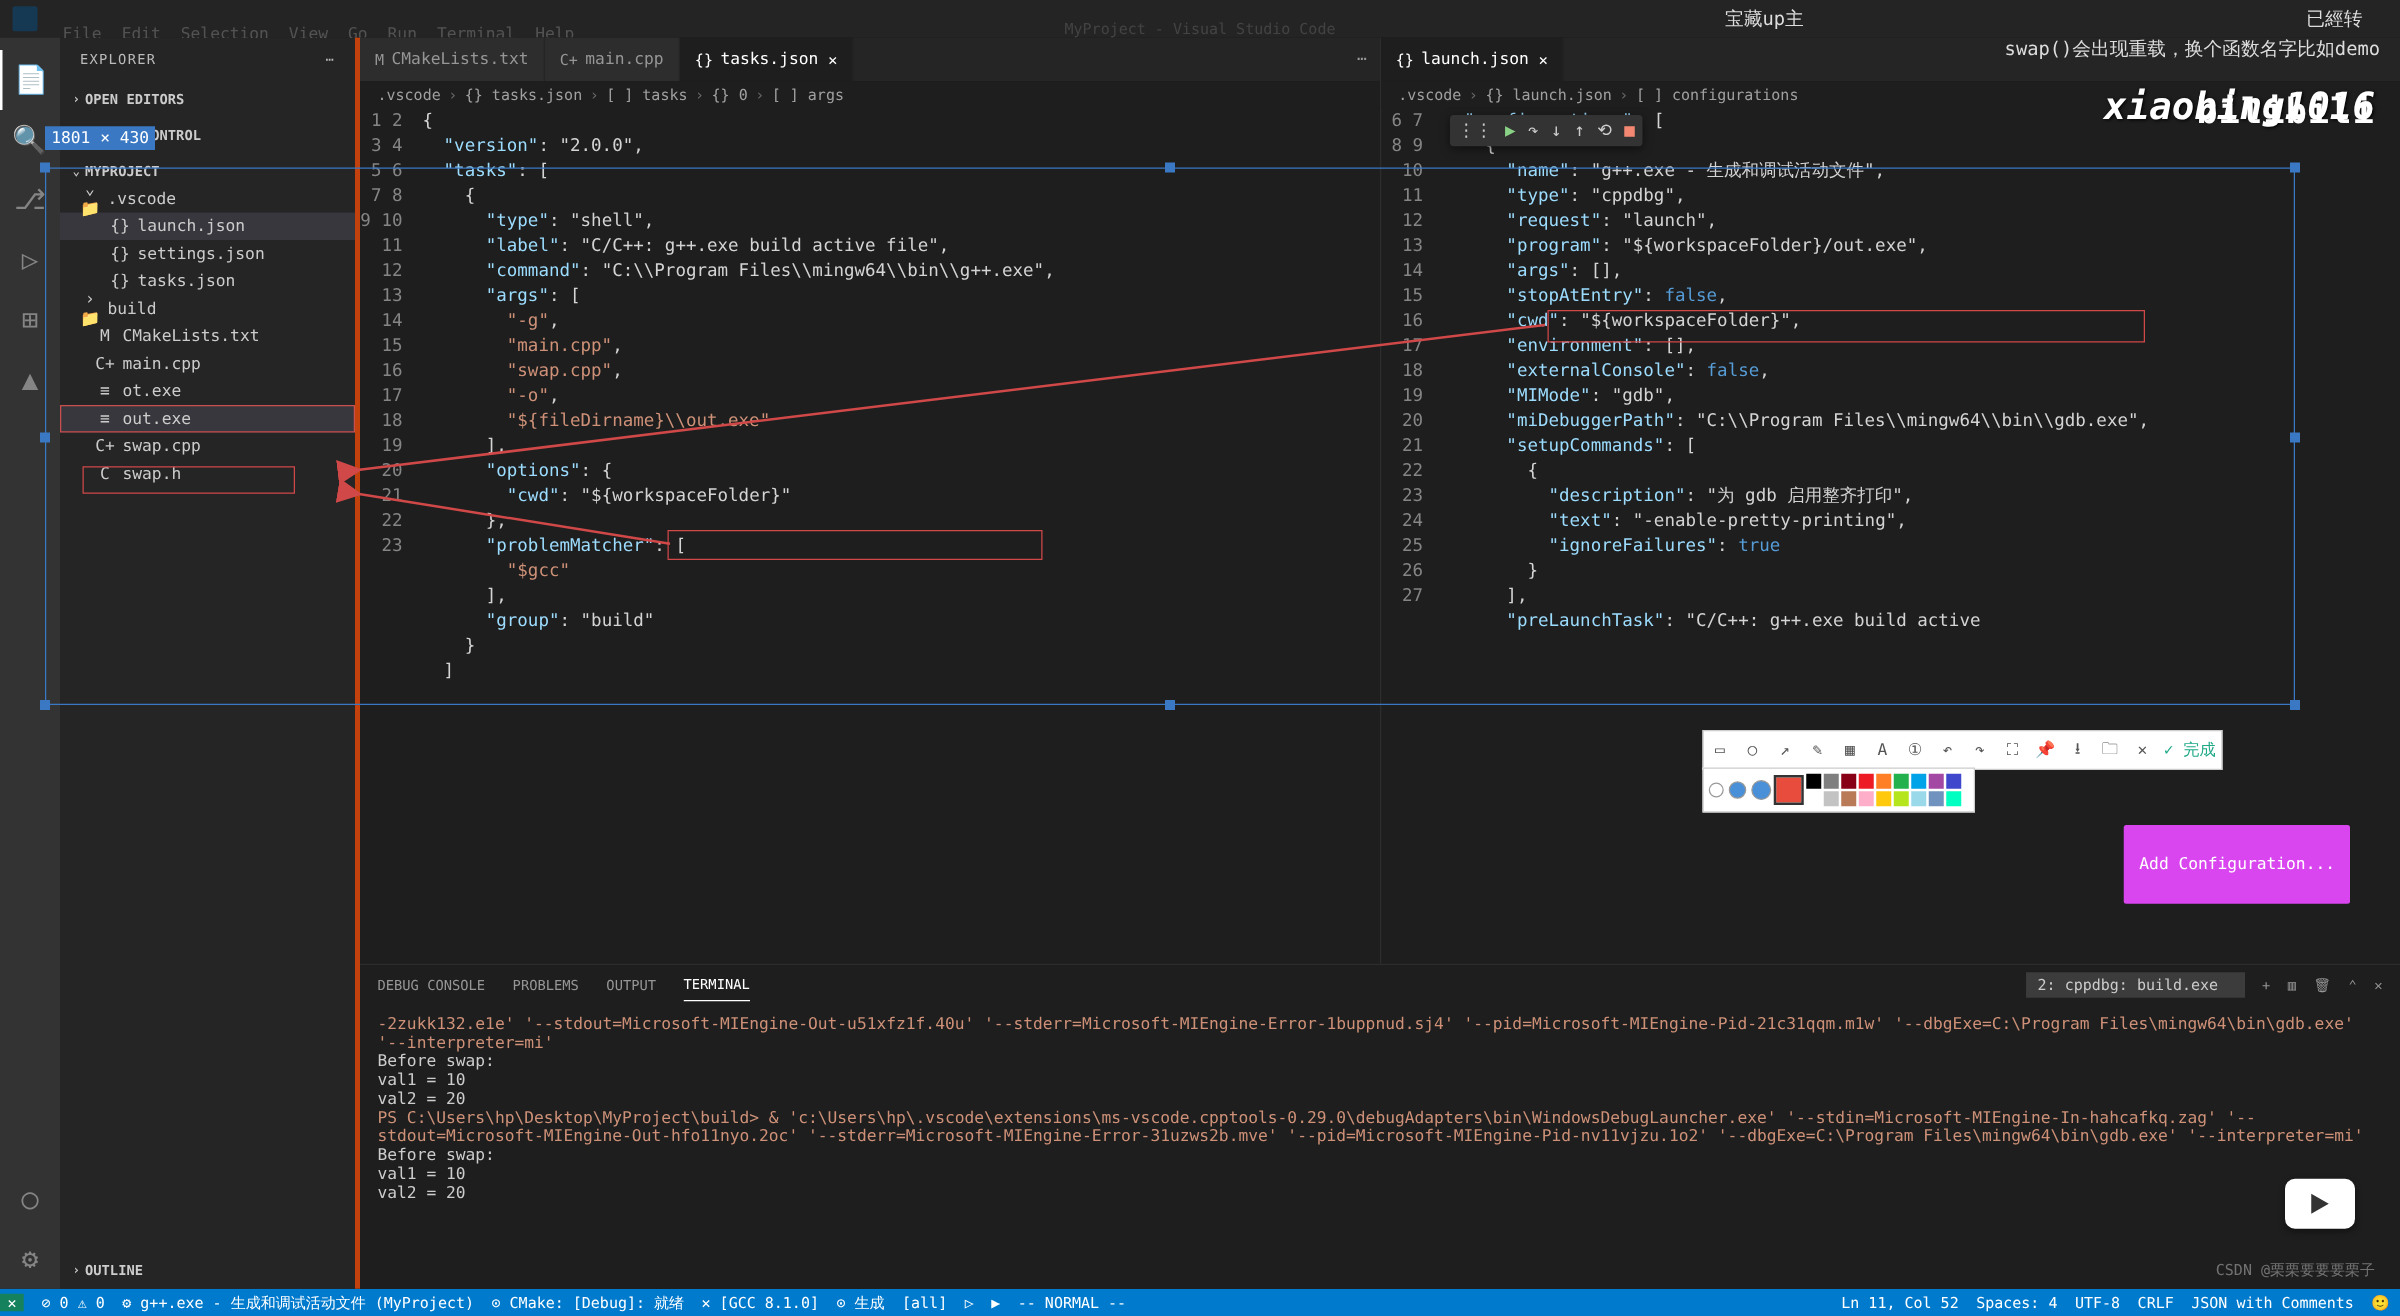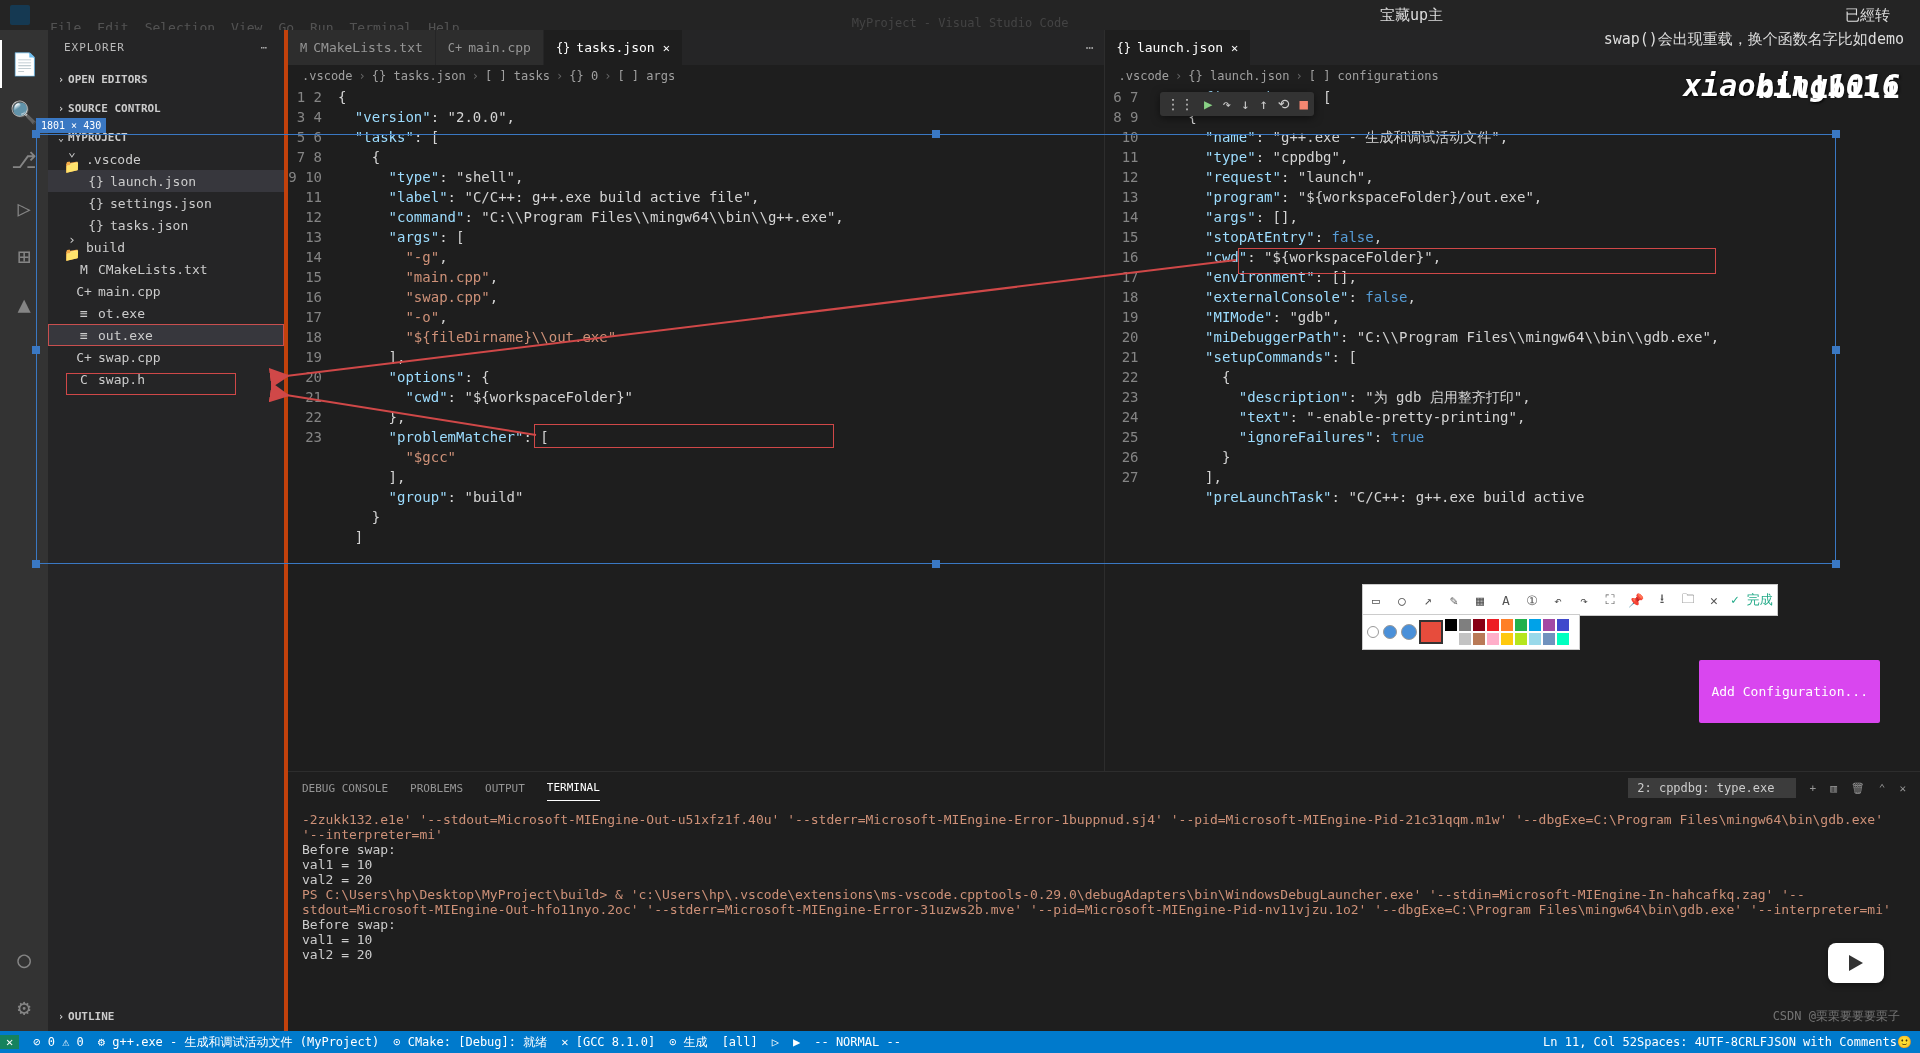--- a/index.html
+++ b/index.html
@@ -53,25 +53,25 @@
 .panel { height:260px; background:#1e1e1e; border-top:1px solid #2d2d2d; display:flex; flex-direction:column; }
 .panel-tabs { height:32px; display:flex; align-items:center; padding:0 14px; font-size:11px; gap:22px; color:#969696; }
 .panel-tabs .pt.active { color:#fff; border-bottom:1px solid #fff; }
 .panel-tabs .pt { cursor:pointer; padding:6px 0; }
 .panel-tabs .pactions { margin-left:auto; display:flex; gap:14px; align-items:center; }
 .terminal-select { background:#3c3c3c; border:1px solid #3c3c3c; color:#ccc; padding:2px 20px 2px 8px; font-size:12px; }
 .terminal { flex:1; padding:8px 14px; font-family:Consolas,monospace; font-size:13px; color:#cccccc; overflow:hidden; }
 .terminal .orange { color:#ce9178; }
 .statusbar { height:22px; background:#007acc; display:flex; align-items:center; font-size:12px; color:#fff; padding:0 8px; gap:14px; }
 .statusbar .sb-item { cursor:pointer; }
-.statusbar .sb-right { margin-left:auto; display:flex; }
+.statusbar .sb-right { margin-left:auto; display:flex; gap:14px; }
 .red-box { position:absolute; border:1px solid #d04848; pointer-events:none; z-index:40; }
 .sel-box { position:absolute; border:1px solid #3a78c3; pointer-events:none; z-index:30; }
 .sel-corner { position:absolute; width:8px; height:8px; background:#3a78c3; z-index:31; }
-.dim-label { position:absolute; left:36px; top:118px; background:#3a78c3; color:#fff; font-size:10px; padding:2px 5px; z-index:45; }
+.dim-label { position:absolute; left:36px; top:101px; background:#3a78c3; color:#fff; font-size:13px; padding:2px 5px; z-index:45; }
 .arrow-svg { position:absolute; z-index:35; pointer-events:none; }
 .debug-toolbar { position:absolute; top:92px; left:1160px; background:#333; border-radius:3px; box-shadow:0 2px 8px rgba(0,0,0,0.5); display:flex; padding:4px 6px; gap:10px; z-index:40; align-items:center; }
 .debug-toolbar .dbtn { color:#ccc; cursor:pointer; font-size:14px; }
 .debug-toolbar .dbtn.play { color:#89d185; }
 .debug-toolbar .dbtn.stop { color:#f48771; }
 .snip-toolbar { position:absolute; top:584px; left:1362px; background:#fff; border:1px solid #ccc; display:flex; align-items:center; padding:4px; gap:8px; z-index:60; color:#555; font-size:13px; }
 .snip-toolbar .stool { cursor:pointer; width:18px; text-align:center; }
 .snip-toolbar .done { color:#2a8; display:flex; align-items:center; gap:2px; }
 .color-palette { position:absolute; top:614px; left:1362px; background:#fff; border:1px solid #ccc; padding:4px; display:flex; gap:4px; align-items:center; z-index:60; }
 .palette-dot { width:12px; height:12px; border-radius:50%; border:1px solid #999; }
@@ -351,21 +351,21 @@
       </div>
     </div>
 
     <div class="panel">
       <div class="panel-tabs">
         <span class="pt">DEBUG CONSOLE</span>
         <span class="pt">PROBLEMS</span>
         <span class="pt">OUTPUT</span>
         <span class="pt active">TERMINAL</span>
         <div class="pactions">
-          <span class="terminal-select">2: cppdbg: type.exe</span>
+          <span class="terminal-select">2: cppdbg: build.exe</span>
           <span>+</span>
           <span>▥</span>
           <span>🗑</span>
           <span>⌃</span>
           <span>✕</span>
         </div>
       </div>
       <div class="terminal" id="terminal">
           <div class="orange">-2zukk132.e1e' '--stdout=Microsoft-MIEngine-Out-u51xfz1f.40u' '--stderr=Microsoft-MIEngine-Error-1buppnud.sj4' '--pid=Microsoft-MIEngine-Pid-21c31qqm.m1w' '--dbgExe=C:\Program Files\mingw64\bin\gdb.exe' '--interpreter=mi'</div>
           <div class="">Before swap:</div>

